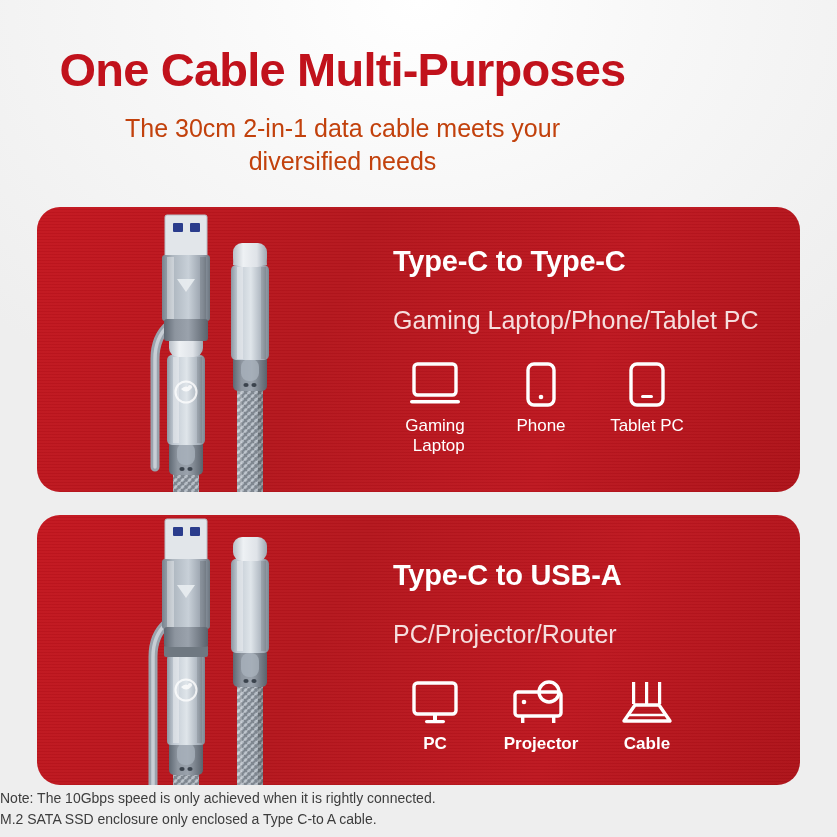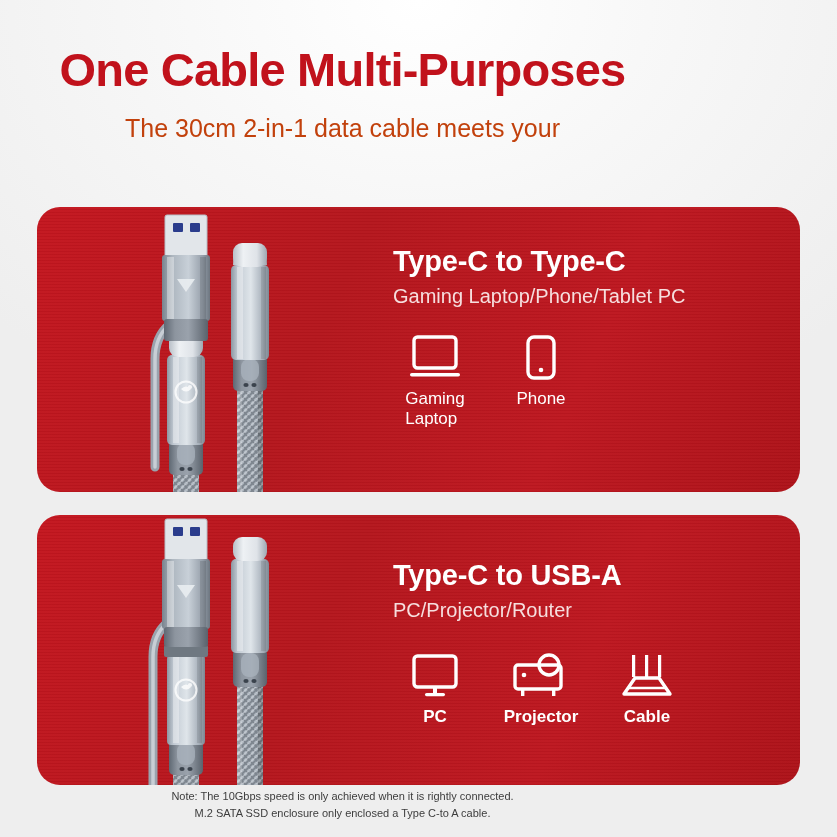--- a/index.html
+++ b/index.html
@@ -87,22 +87,22 @@
 
   .panel-title {
     color: #ffffff;
     font-size: 29px;
     font-weight: bold;
     letter-spacing: -0.2px;
   }
 
   .panel-sub {
     color: #f6dede;
-    font-size: 20px;
-    margin-top: 7px;
+    font-size: 25px;
+    margin-top: 28px;
     font-weight: 400;
   }
 
   
   .icon-row {
     display: flex;
     align-items: flex-start;
     gap: 22px;
     margin-top: 22px;
   }
@@ -118,54 +118,54 @@
     height: 52px;
     display: flex;
     align-items: flex-end;
     justify-content: center;
   }
 
   .icon-label {
     margin-top: 7px;
     color: #ffffff;
     font-size: 17px;
-    text-align: left;
+    text-align: right;
     line-height: 1.18;
   }
 
   
   .cable-art {
     position: absolute;
     left: 100px;
     top: 0;
     width: 230px;
     height: 100%;
   }
 
   
   .footer {
     position: absolute;
     left: 0; right: 0;
     top: 788px;
-    text-align: center;
     color: #3d3d3d;
-    font-size: 11px;
+    font-size: 14px;
     line-height: 1.52;
   }
   .footer div { white-space: nowrap; }
 </style>
 </head>
 <body>
 
 <div class="page">
 
   <div class="header">
     <div class="title">One Cable Multi-Purposes</div>
     <div class="subtitle">
       <div>The 30cm 2-in-1 data cable meets your</div>
+      <div>diversified needs</div>
     </div>
   </div>
 
   <div class="panel" id="panel-1">
     <div class="panel-inner">
 
       <div class="cable-art">
         <svg width="230" height="285" viewBox="0 0 230 285" xmlns="http://www.w3.org/2000/svg">
           <defs>
             <linearGradient id="metalA" x1="0" y1="0" x2="1" y2="0">
@@ -271,20 +271,29 @@
           <div class="icon-item">
             <div class="icon-shape">
               <svg width="38" height="48" viewBox="0 0 38 48">
                 <rect x="6" y="3" width="26" height="41" rx="6" fill="none" stroke="#fff" stroke-width="3.4"></rect>
                 <circle cx="19" cy="36" r="2.3" fill="#fff"></circle>
               </svg>
             </div>
             <div class="icon-label">Phone</div>
           </div>
 
+          <div class="icon-item">
+            <div class="icon-shape">
+              <svg width="42" height="48" viewBox="0 0 42 48">
+                <rect x="5" y="3" width="32" height="41" rx="6" fill="none" stroke="#fff" stroke-width="3.4"></rect>
+                <rect x="15" y="34" width="12" height="3" rx="1.5" fill="#fff"></rect>
+              </svg>
+            </div>
+            <div class="icon-label">Tablet PC</div>
+          </div>
 
         </div>
       </div>
     </div>
   </div>
 
   <div class="panel" id="panel-2">
     <div class="panel-inner">
 
       <div class="cable-art">

